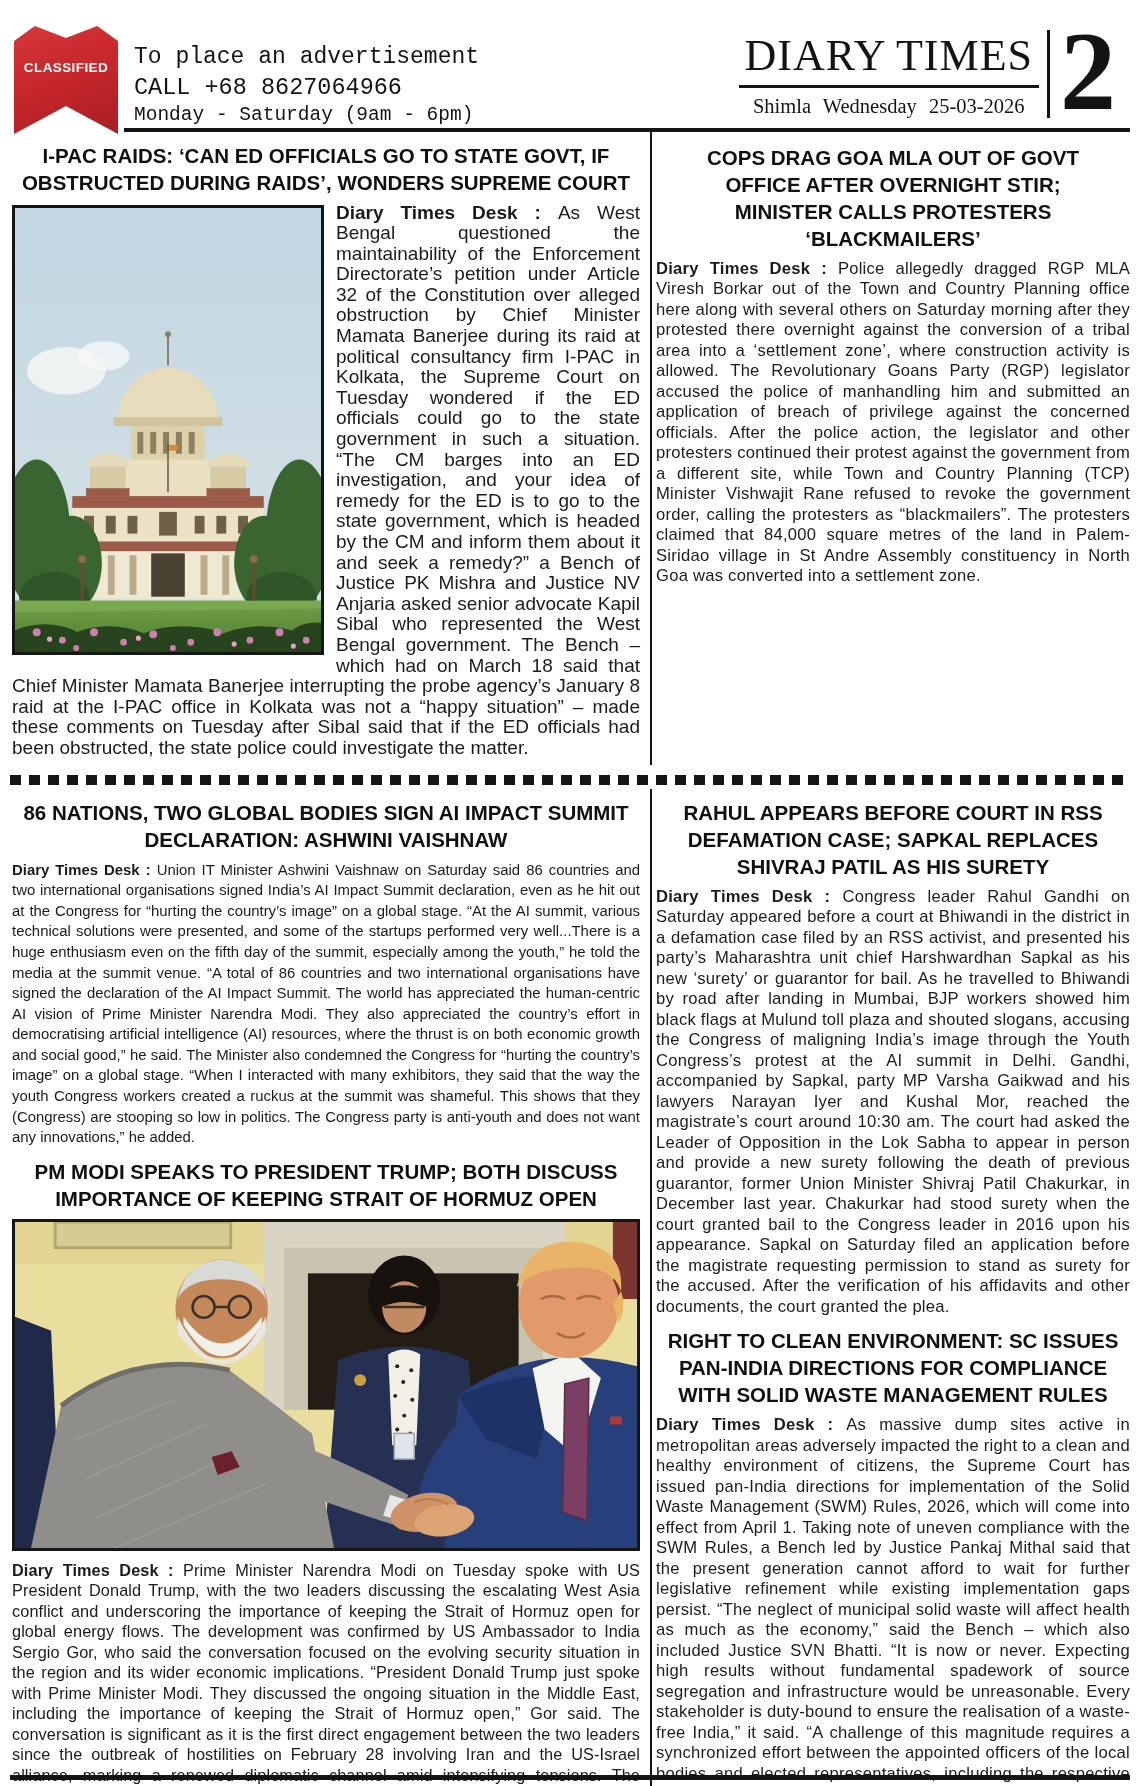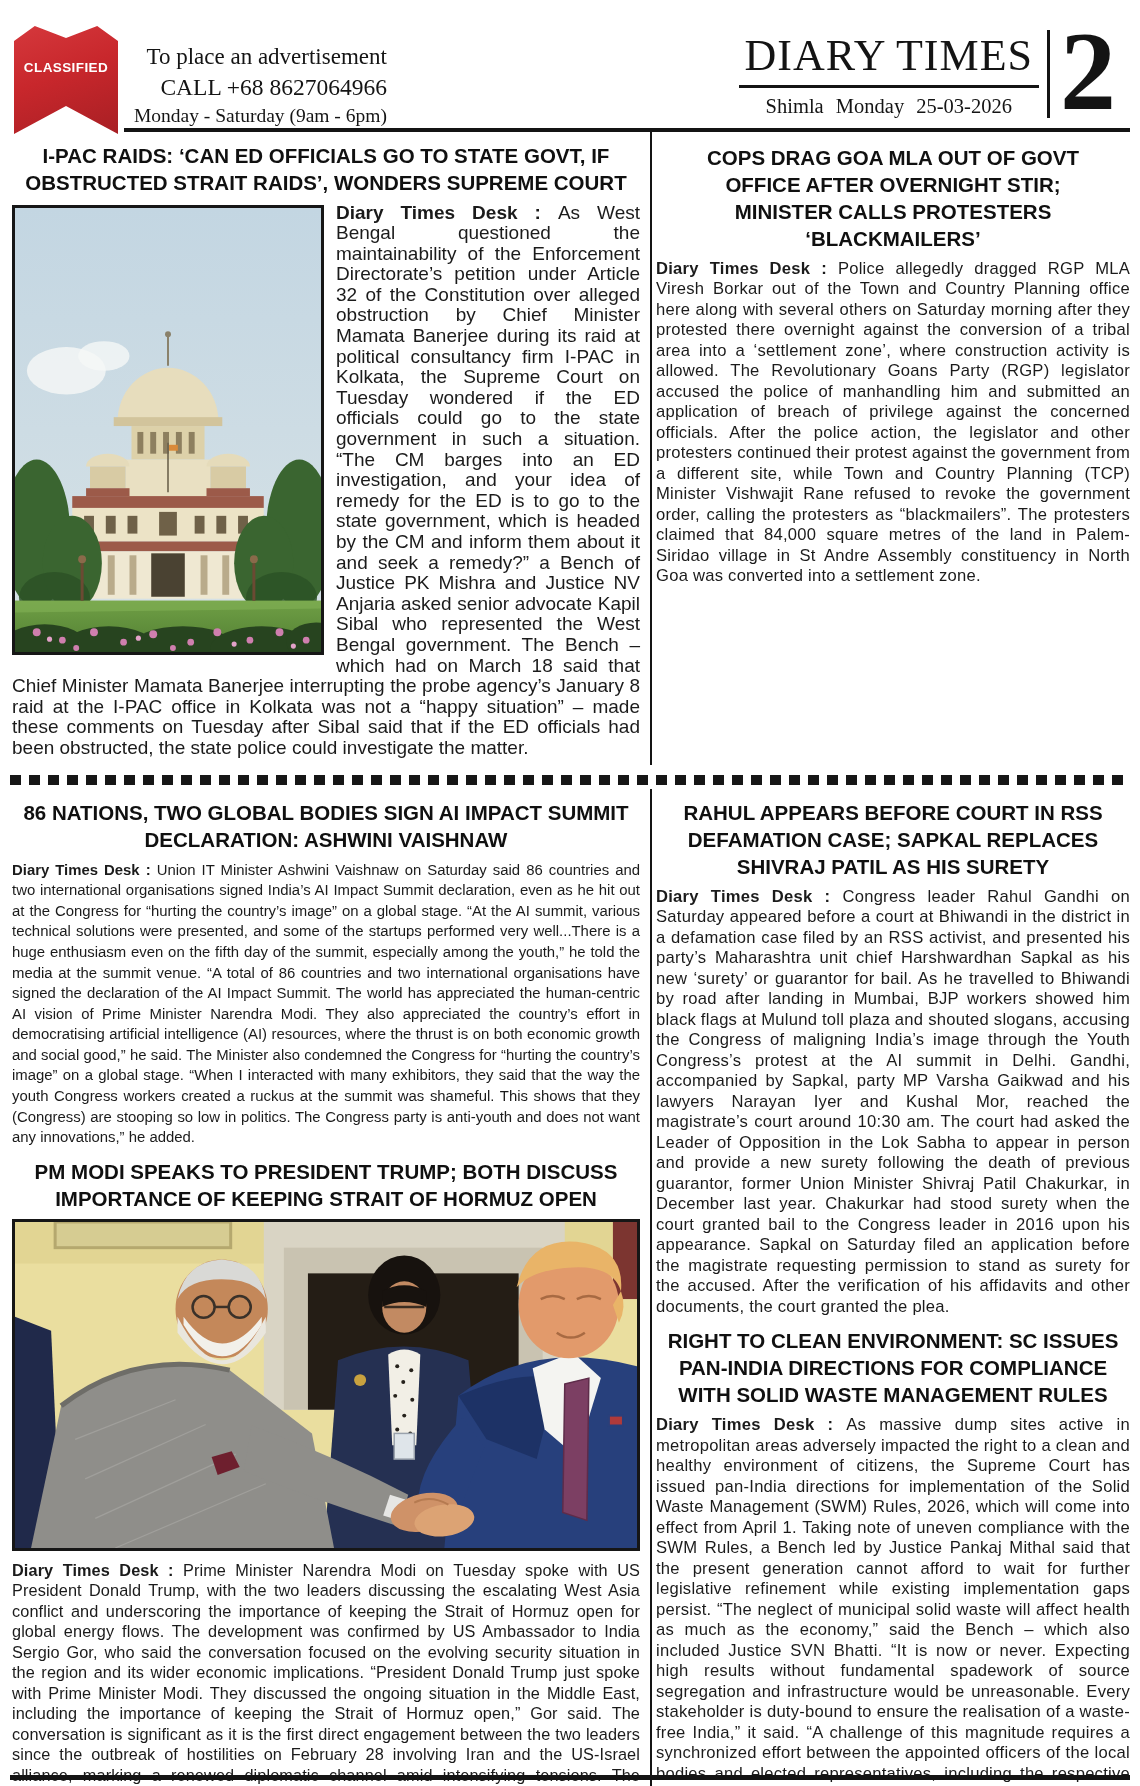--- a/index.html
+++ b/index.html
@@ -13,21 +13,21 @@
   .hdr { display:flex; align-items:flex-start; padding:26px 26px 0 14px; height:126px; }
   .ribbon {
     position:relative; width:104px; height:108px; margin-right:16px; flex:0 0 auto;
     background:linear-gradient(160deg,#d5383c 0%, #c8272c 45%, #a81f24 100%);
     clip-path:polygon(0 14%, 20% 0, 50% 11%, 80% 0, 100% 14%, 100% 100%, 50% 74%, 0 100%);
   }
   .ribbon span {
     position:absolute; left:0; right:0; top:34px; text-align:center;
     color:#fff; font-weight:bold; font-size:13.5px; letter-spacing:.4px;
   }
-  .ad-block { font-family:Liberation Serif, serif; padding-top:16px; line-height:1.32;text-align:right; }
+  .ad-block { font-family:Liberation Mono, monospace; padding-top:16px; line-height:1.32; }
   .ad1 { font-size:23px; }
   .ad2 { font-size:23.5px; }
   .ad3 { font-size:19.5px; }
   .hdr-spacer { flex:1; }
   .masthead-block { text-align:center; padding-top:8px; }
   .masthead { font-family:"Liberation Serif", serif; font-size:44px; letter-spacing:1px; line-height:1; white-space:nowrap; }
   .masthead-rule { height:3px; background:#141414; margin:7px -6px 7px -6px; }
   .dateline { font-family:"Liberation Serif", serif; font-size:20.5px; word-spacing:7px; white-space:nowrap; }
   .pageno-divider { width:3px; height:88px; background:#141414; margin:4px 10px 0 14px; flex:0 0 auto; }
   .pageno { font-family:"Liberation Serif", serif; font-weight:bold; font-size:112px; line-height:.82; letter-spacing:-2px; }
@@ -72,31 +72,31 @@
     </div>
     <div class="ad-block">
       <div class="ad1">To place an advertisement</div>
       <div class="ad2">CALL +68 8627064966</div>
       <div class="ad3">Monday - Saturday (9am - 6pm)</div>
     </div>
     <div class="hdr-spacer"></div>
     <div class="masthead-block">
       <div class="masthead">DIARY TIMES</div>
       <div class="masthead-rule"></div>
-      <div class="dateline">Shimla Monday 25-03-2026</div>
+      <div class="dateline">Shimla Wednesday 25-03-2026</div>
     </div>
     <div class="pageno-divider"></div>
     <div class="pageno">2</div>
   </div>
   <div class="header-rule"></div>
 
   <div class="row row1">
     <div class="col-left">
       <article class="art">
-        <h2 class="headline">I-PAC RAIDS: ‘CAN ED OFFICIALS GO TO STATE GOVT, IF OBSTRUCTED STRAIT RAIDS’, WONDERS SUPREME COURT</h2>
+        <h2 class="headline">I-PAC RAIDS: ‘CAN ED OFFICIALS GO TO STATE GOVT, IF OBSTRUCTED DURING RAIDS’, WONDERS SUPREME COURT</h2>
         <figure class="photo photo-sc">
           <svg viewBox="0 0 310 450" preserveAspectRatio="none">
             <defs>
               <linearGradient id="sky" x1="0" y1="0" x2="0" y2="1">
                 <stop offset="0" stop-color="#c3d6e2"></stop>
                   <stop offset="1" stop-color="#d7e2e6"></stop>
               </linearGradient>
               <linearGradient id="lawn" x1="0" y1="0" x2="0" y2="1">
                 <stop offset="0" stop-color="#6f9f45"></stop>
                   <stop offset="1" stop-color="#527f33"></stop>

